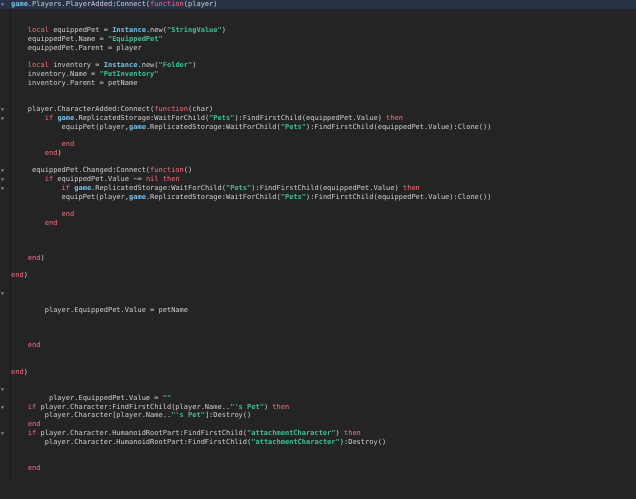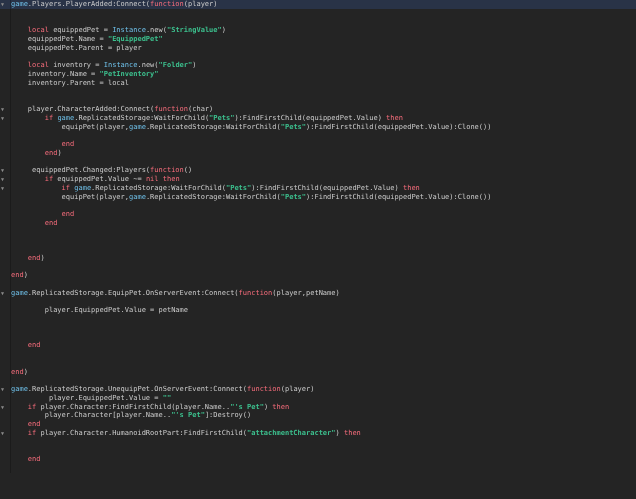--- a/index.html
+++ b/index.html
@@ -31,76 +31,77 @@
     overflow:hidden;
     user-select:none;
   }
   .code{
     white-space:pre;
     tab-size:4;
     -moz-tab-size:4;
   }
   .tok-plain{color:var(--plain,#cccccc);}
   .tok-keyword{color:var(--kw,#f86d7c);font-weight:normal;}
-  .tok-builtin{color:var(--bi,#6fc1ea);font-weight:normal;}
+  .tok-builtin{color:var(--bi,#6fc1ea);font-weight:bold;}
   .tok-string{color:var(--str,#3cc08e);font-weight:bold;}
 </style>
 </head>
 <body>
 
 <div class="editor" style="--bg: #242424; --hl: #293347; --plain: #cccccc; --kw: #f86d7c; --bi: #6fc1ea; --str: #3cc08e; --fold: #8a8a8a;">
   <div>
       <div class="line hl"><span class="gutter">▼</span><span class="code"><span class="tok-builtin">game</span><span class="tok-plain">.Players.PlayerAdded:Connect(</span><span class="tok-keyword">function</span><span class="tok-plain">(player)</span></span></div>
       <div class="line"><span class="gutter"></span><span class="code"></span></div>
       <div class="line"><span class="gutter"></span><span class="code"></span></div>
       <div class="line"><span class="gutter"></span><span class="code"><span class="tok-plain">	</span><span class="tok-keyword">local</span><span class="tok-plain"> equippedPet = </span><span class="tok-builtin">Instance</span><span class="tok-plain">.new(</span><span class="tok-string">"StringValue"</span><span class="tok-plain">)</span></span></div>
       <div class="line"><span class="gutter"></span><span class="code"><span class="tok-plain">	equippedPet.Name = </span><span class="tok-string">"EquippedPet"</span></span></div>
       <div class="line"><span class="gutter"></span><span class="code"><span class="tok-plain">	equippedPet.Parent = player</span></span></div>
       <div class="line"><span class="gutter"></span><span class="code"></span></div>
       <div class="line"><span class="gutter"></span><span class="code"><span class="tok-plain">	</span><span class="tok-keyword">local</span><span class="tok-plain"> inventory = </span><span class="tok-builtin">Instance</span><span class="tok-plain">.new(</span><span class="tok-string">"Folder"</span><span class="tok-plain">)</span></span></div>
       <div class="line"><span class="gutter"></span><span class="code"><span class="tok-plain">	inventory.Name = </span><span class="tok-string">"PetInventory"</span></span></div>
-      <div class="line"><span class="gutter"></span><span class="code"><span class="tok-plain">	inventory.Parent = local</span></span></div>
+      <div class="line"><span class="gutter"></span><span class="code"><span class="tok-plain">	inventory.Parent = petName</span></span></div>
       <div class="line"><span class="gutter"></span><span class="code"></span></div>
       <div class="line"><span class="gutter"></span><span class="code"></span></div>
       <div class="line"><span class="gutter">▼</span><span class="code"><span class="tok-plain">	player.CharacterAdded:Connect(</span><span class="tok-keyword">function</span><span class="tok-plain">(char)</span></span></div>
       <div class="line"><span class="gutter">▼</span><span class="code"><span class="tok-plain">		</span><span class="tok-keyword">if</span><span class="tok-plain"> </span><span class="tok-builtin">game</span><span class="tok-plain">.ReplicatedStorage:WaitForChild(</span><span class="tok-string">"Pets"</span><span class="tok-plain">):FindFirstChild(equippedPet.Value) </span><span class="tok-keyword">then</span></span></div>
       <div class="line"><span class="gutter"></span><span class="code"><span class="tok-plain">			equipPet(player,</span><span class="tok-builtin">game</span><span class="tok-plain">.ReplicatedStorage:WaitForChild(</span><span class="tok-string">"Pets"</span><span class="tok-plain">):FindFirstChild(equippedPet.Value):Clone())</span></span></div>
       <div class="line"><span class="gutter"></span><span class="code"></span></div>
       <div class="line"><span class="gutter"></span><span class="code"><span class="tok-plain">			</span><span class="tok-keyword">end</span></span></div>
       <div class="line"><span class="gutter"></span><span class="code"><span class="tok-plain">		</span><span class="tok-keyword">end</span><span class="tok-plain">)</span></span></div>
       <div class="line"><span class="gutter"></span><span class="code"></span></div>
-      <div class="line"><span class="gutter">▼</span><span class="code"><span class="tok-plain">	 equippedPet.Changed:Players(</span><span class="tok-keyword">function</span><span class="tok-plain">()</span></span></div>
+      <div class="line"><span class="gutter">▼</span><span class="code"><span class="tok-plain">	 equippedPet.Changed:Connect(</span><span class="tok-keyword">function</span><span class="tok-plain">()</span></span></div>
       <div class="line"><span class="gutter">▼</span><span class="code"><span class="tok-plain">		</span><span class="tok-keyword">if</span><span class="tok-plain"> equippedPet.Value ~= </span><span class="tok-keyword">nil</span><span class="tok-plain"> </span><span class="tok-keyword">then</span></span></div>
       <div class="line"><span class="gutter">▼</span><span class="code"><span class="tok-plain">			</span><span class="tok-keyword">if</span><span class="tok-plain"> </span><span class="tok-builtin">game</span><span class="tok-plain">.ReplicatedStorage:WaitForChild(</span><span class="tok-string">"Pets"</span><span class="tok-plain">):FindFirstChild(equippedPet.Value) </span><span class="tok-keyword">then</span></span></div>
       <div class="line"><span class="gutter"></span><span class="code"><span class="tok-plain">			equipPet(player,</span><span class="tok-builtin">game</span><span class="tok-plain">.ReplicatedStorage:WaitForChild(</span><span class="tok-string">"Pets"</span><span class="tok-plain">):FindFirstChild(equippedPet.Value):Clone())</span></span></div>
       <div class="line"><span class="gutter"></span><span class="code"></span></div>
       <div class="line"><span class="gutter"></span><span class="code"><span class="tok-plain">			</span><span class="tok-keyword">end</span></span></div>
       <div class="line"><span class="gutter"></span><span class="code"><span class="tok-plain">		</span><span class="tok-keyword">end</span></span></div>
       <div class="line"><span class="gutter"></span><span class="code"></span></div>
       <div class="line"><span class="gutter"></span><span class="code"></span></div>
       <div class="line"><span class="gutter"></span><span class="code"></span></div>
       <div class="line"><span class="gutter"></span><span class="code"><span class="tok-plain">	</span><span class="tok-keyword">end</span><span class="tok-plain">)</span></span></div>
       <div class="line"><span class="gutter"></span><span class="code"></span></div>
       <div class="line"><span class="gutter"></span><span class="code"><span class="tok-keyword">end</span><span class="tok-plain">)</span></span></div>
       <div class="line"><span class="gutter"></span><span class="code"></span></div>
-      <div class="line"><span class="gutter">▼</span><span class="code"><span class="tok-builtin">game</span><span class="tok-plain">.ReplicatedStorage.EquipPet.OnServerEvent:Connect(</span><span class="tok-keyword">function</span><span class="tok-plain">(player,petName)</span></span></div>
+      <div class="line"><span class="gutter">▼</span></div>
       <div class="line"><span class="gutter"></span><span class="code"></span></div>
       <div class="line"><span class="gutter"></span><span class="code"><span class="tok-plain">		player.EquippedPet.Value = petName</span></span></div>
       <div class="line"><span class="gutter"></span><span class="code"></span></div>
       <div class="line"><span class="gutter"></span><span class="code"></span></div>
       <div class="line"><span class="gutter"></span><span class="code"></span></div>
       <div class="line"><span class="gutter"></span><span class="code"><span class="tok-plain">	</span><span class="tok-keyword">end</span></span></div>
       <div class="line"><span class="gutter"></span><span class="code"></span></div>
       <div class="line"><span class="gutter"></span><span class="code"></span></div>
       <div class="line"><span class="gutter"></span><span class="code"><span class="tok-keyword">end</span><span class="tok-plain">)</span></span></div>
       <div class="line"><span class="gutter"></span><span class="code"></span></div>
-      <div class="line"><span class="gutter">▼</span><span class="code"><span class="tok-builtin">game</span><span class="tok-plain">.ReplicatedStorage.UnequipPet.OnServerEvent:Connect(</span><span class="tok-keyword">function</span><span class="tok-plain">(player)</span></span></div>
+      <div class="line"><span class="gutter">▼</span></div>
       <div class="line"><span class="gutter"></span><span class="code"><span class="tok-plain">		 player.EquippedPet.Value = </span><span class="tok-string">""</span></span></div>
       <div class="line"><span class="gutter">▼</span><span class="code"><span class="tok-plain">	</span><span class="tok-keyword">if</span><span class="tok-plain"> player.Character:FindFirstChild(player.Name..</span><span class="tok-string">"'s Pet"</span><span class="tok-plain">) </span><span class="tok-keyword">then</span></span></div>
       <div class="line"><span class="gutter"></span><span class="code"><span class="tok-plain">		player.Character[player.Name..</span><span class="tok-string">"'s Pet"</span><span class="tok-plain">]:Destroy()</span></span></div>
       <div class="line"><span class="gutter"></span><span class="code"><span class="tok-plain">	</span><span class="tok-keyword">end</span></span></div>
       <div class="line"><span class="gutter">▼</span><span class="code"><span class="tok-plain">	</span><span class="tok-keyword">if</span><span class="tok-plain"> player.Character.HumanoidRootPart:FindFirstChild(</span><span class="tok-string">"attachmentCharacter"</span><span class="tok-plain">) </span><span class="tok-keyword">then</span></span></div>
+      <div class="line"><span class="gutter"></span><span class="code"><span class="tok-plain">		player.Character.HumanoidRootPart:FindFirstChlid(</span><span class="tok-string">"attachmentCharacter"</span><span class="tok-plain">):Destroy()</span></span></div>
       <div class="line"><span class="gutter"></span><span class="code"></span></div>
       <div class="line"><span class="gutter"></span><span class="code"></span></div>
       <div class="line"><span class="gutter"></span><span class="code"><span class="tok-plain">	</span><span class="tok-keyword">end</span></span></div>
       <div class="line"><span class="gutter"></span><span class="code"></span></div>
     </div>
 </div>
 
 </body></html>

